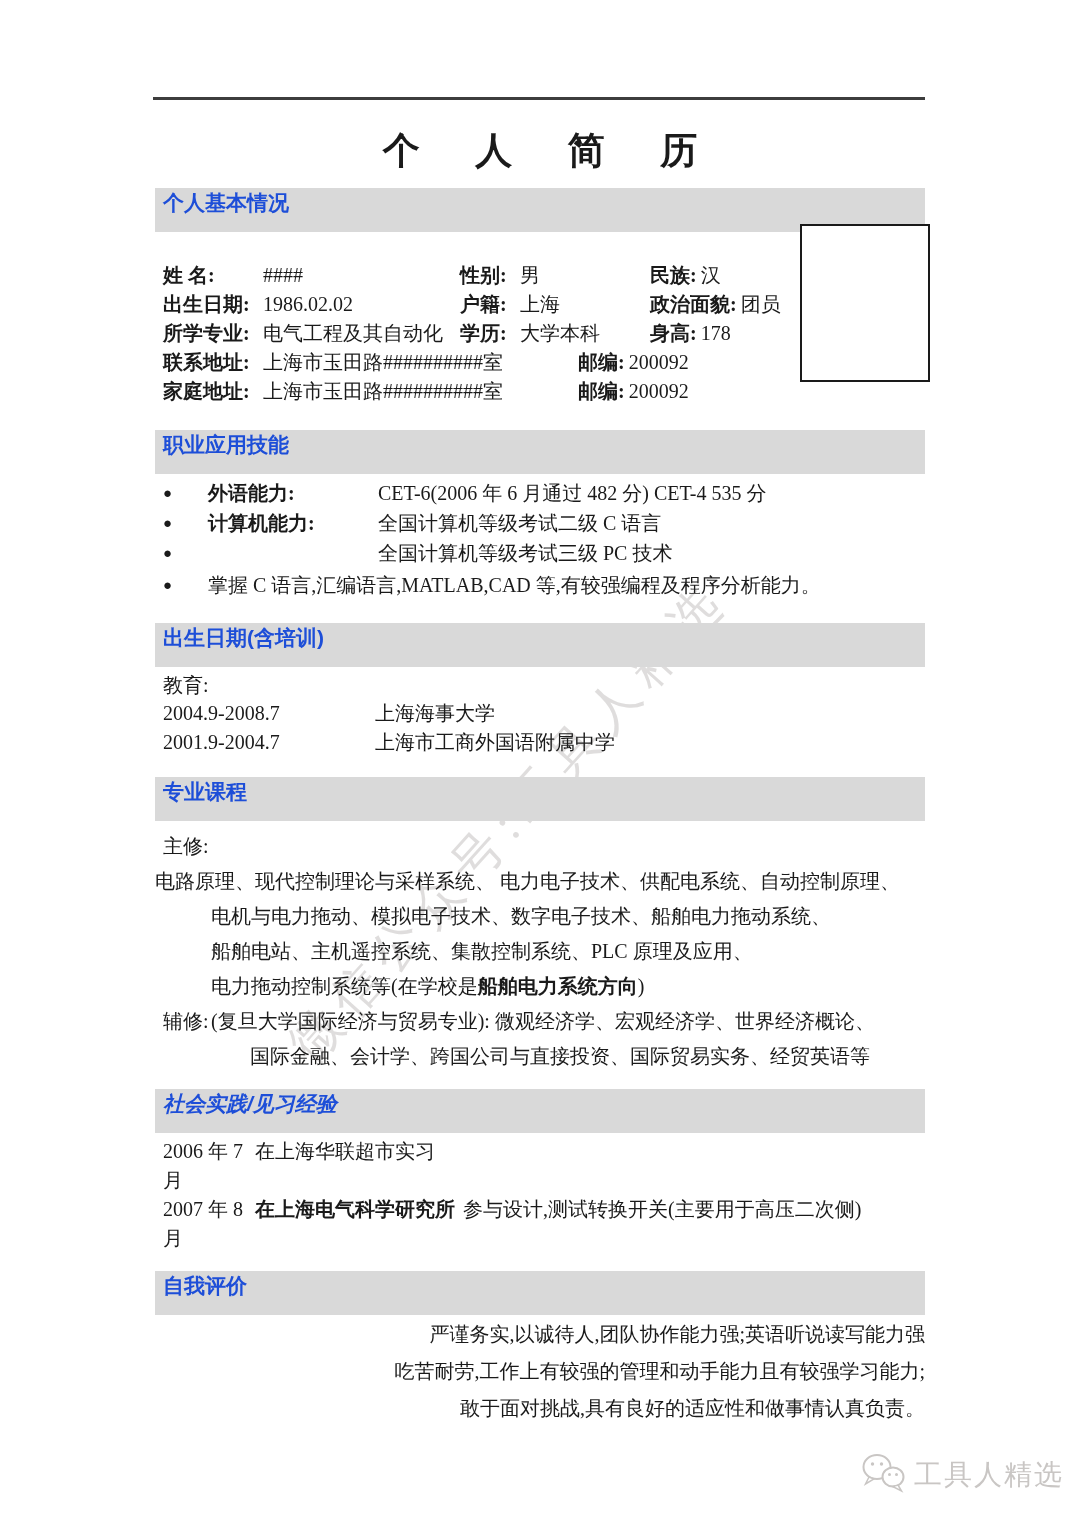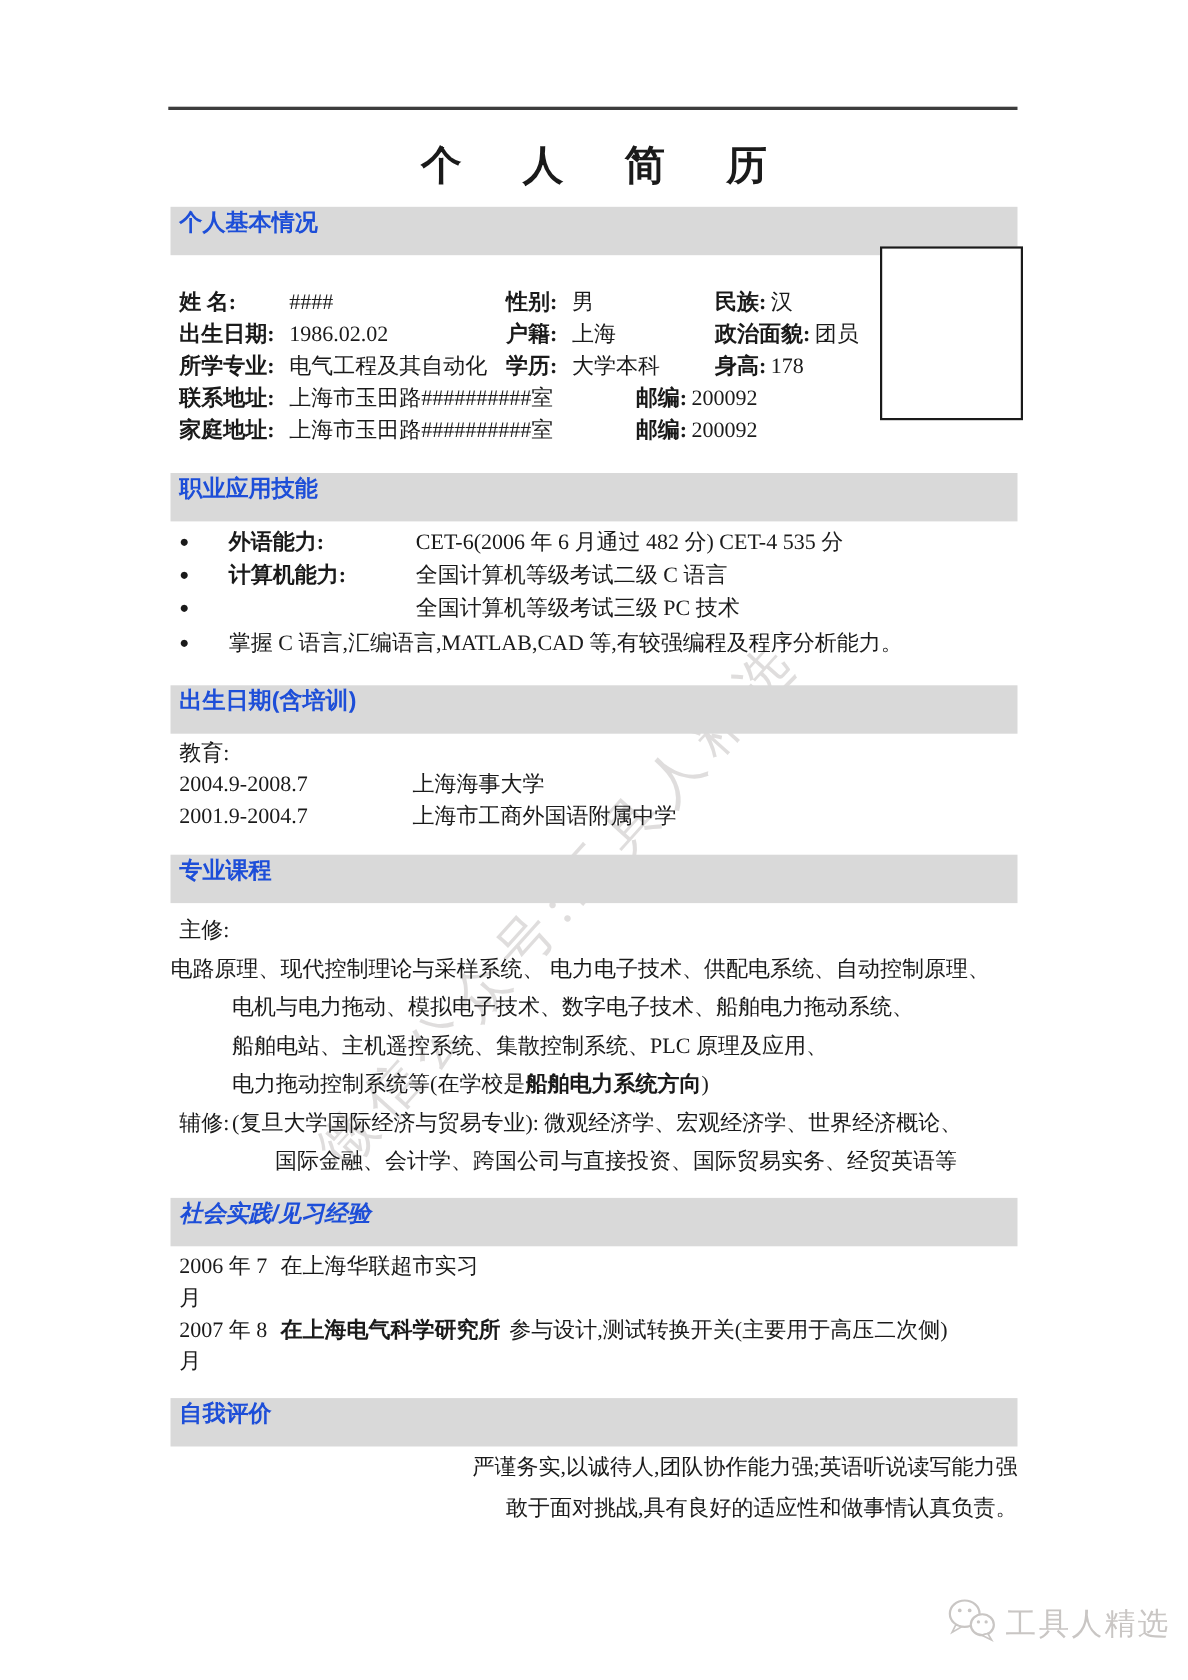--- a/index.html
+++ b/index.html
@@ -209,20 +209,21 @@
         <span class="p-date">2007 年 8 月</span>
           <span class="p-org">在上海电气科学研究所</span>
           <span class="p-desc">参与设计,测试转换开关(主要用于高压二次侧)</span>
       </div>
     </div>
 
     <div class="section-bar mt-eval">自我评价</div>
 
     <div class="eval-block">
       <div class="eval-line">严谨务实,以诚待人,团队协作能力强;英语听说读写能力强</div>
+      <div class="eval-line">吃苦耐劳,工作上有较强的管理和动手能力且有较强学习能力;</div>
       <div class="eval-line">敢于面对挑战,具有良好的适应性和做事情认真负责。</div>
     </div>
 
   </div>
 
   <div class="footer-brand">
     <span>
       <svg width="48" height="42" viewBox="0 0 48 42">
         <g fill="#ffffff" stroke="#c9c6c4" stroke-width="2">
           <ellipse cx="17" cy="15" rx="13.5" ry="12"></ellipse>

